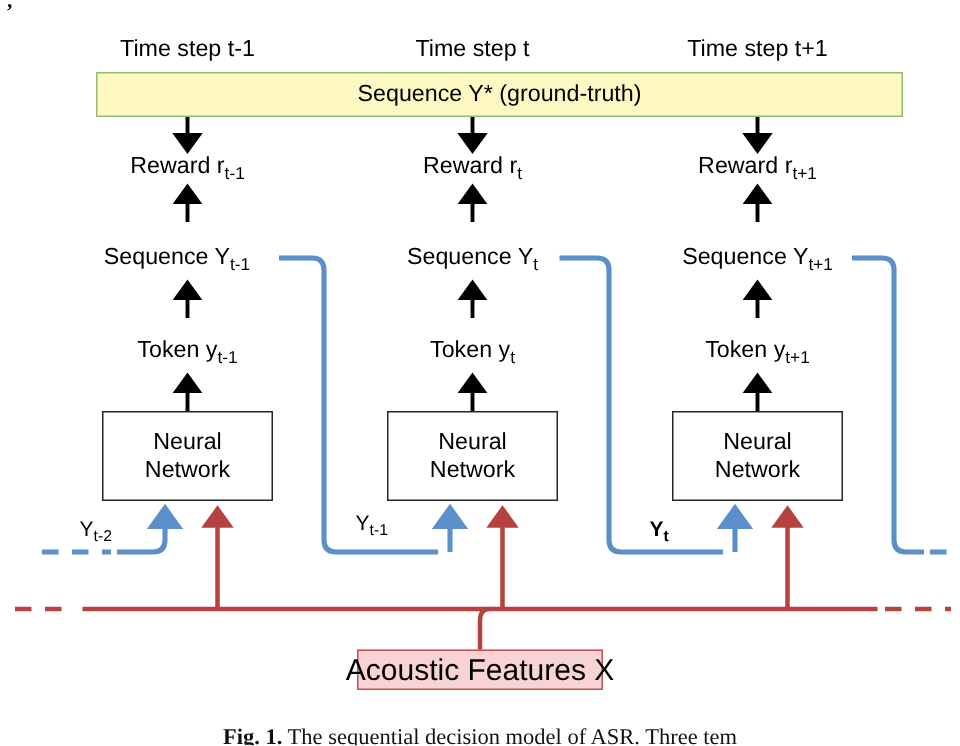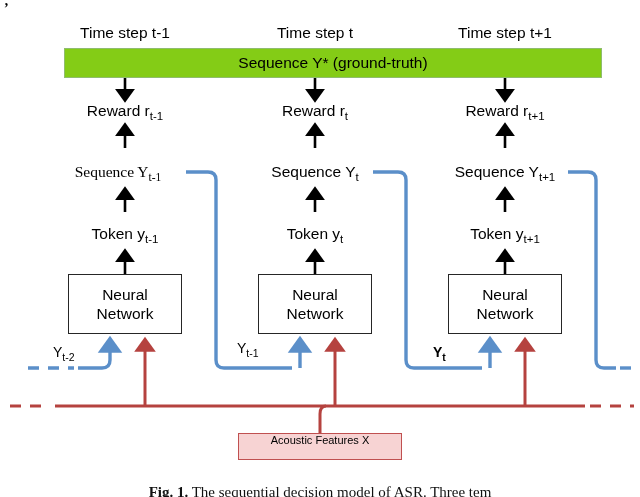--- a/index.html
+++ b/index.html
@@ -16,21 +16,21 @@
     left:4px;top:2px;font-size:14px;line-height:14px;
     font-family:"Liberation Serif","DejaVu Serif",serif;font-weight:bold;
   }
 
   .time-label{
     font-size:15.5px;line-height:18px;white-space:nowrap;text-align:center;
   }
 
   .gt-box{
     box-sizing:border-box;
-    background:#84cc16;border:1px solid #8fbc6f;
+    background:#fef9c3;border:1px solid #8fbc6f;
     display:flex;align-items:center;justify-content:center;
     font-size:15.5px;white-space:nowrap;
   }
 
   .node-label{
     font-size:15.5px;line-height:18px;white-space:nowrap;text-align:center;
   }
   .node-label sub{font-size:11.5px;line-height:0;}
 
   .nn-box{
@@ -42,22 +42,22 @@
 
   .y-tag{
     font-size:14px;line-height:16px;white-space:nowrap;
     background:#ffffff;padding:0 1px;
   }
   .y-tag sub{font-size:10.5px;line-height:0;}
 
   .acoustic-box{
     box-sizing:border-box;
     background:#f7d3d3;border:1.4px solid #c05050;
-    display:flex;align-items:flex-start;justify-content:center;
-    font-size:11px;white-space:nowrap;
+    display:flex;align-items:flex-end;justify-content:center;
+    font-size:20px;white-space:nowrap;
   }
 
   .caption{
     position:absolute;left:0;width:640px;text-align:center;
     font-family:"Liberation Serif","DejaVu Serif",serif;
     font-size:15px;white-space:nowrap;color:#111;
   }
   .caption b{font-weight:bold;}
 </style>
 </head>
@@ -136,21 +136,21 @@
   <div class="abs time-label" style="left:235px;top:24px;width:160px;">Time step t</div>
   <div class="abs time-label" style="left:425px;top:24px;width:160px;">Time step t+1</div>
 
   <div class="abs gt-box" style="left:64px;top:48px;width:538px;height:30px;">
     <span>Sequence Y* (ground-truth)</span>
   </div>
 
   <div class="abs node-label" style="left:45px;top:102px;width:160px;">
     <span>Reward r</span><sub>t-1</sub>
   </div>
-  <div class="abs node-label" style="left:38px;top:163px;width:160px;font-family:Liberation Serif, serif;">
+  <div class="abs node-label" style="left:38px;top:163px;width:160px;">
     <span>Sequence Y</span><sub>t-1</sub>
   </div>
   <div class="abs node-label" style="left:45px;top:225px;width:160px;">
     <span>Token y</span><sub>t-1</sub>
   </div>
   <div class="abs nn-box" style="left:68px;top:274px;width:114px;height:60px;">
     <span>Neural</span>
     <span>Network</span>
   </div>
   <div class="abs y-tag" style="left:52px;top:344px;">

